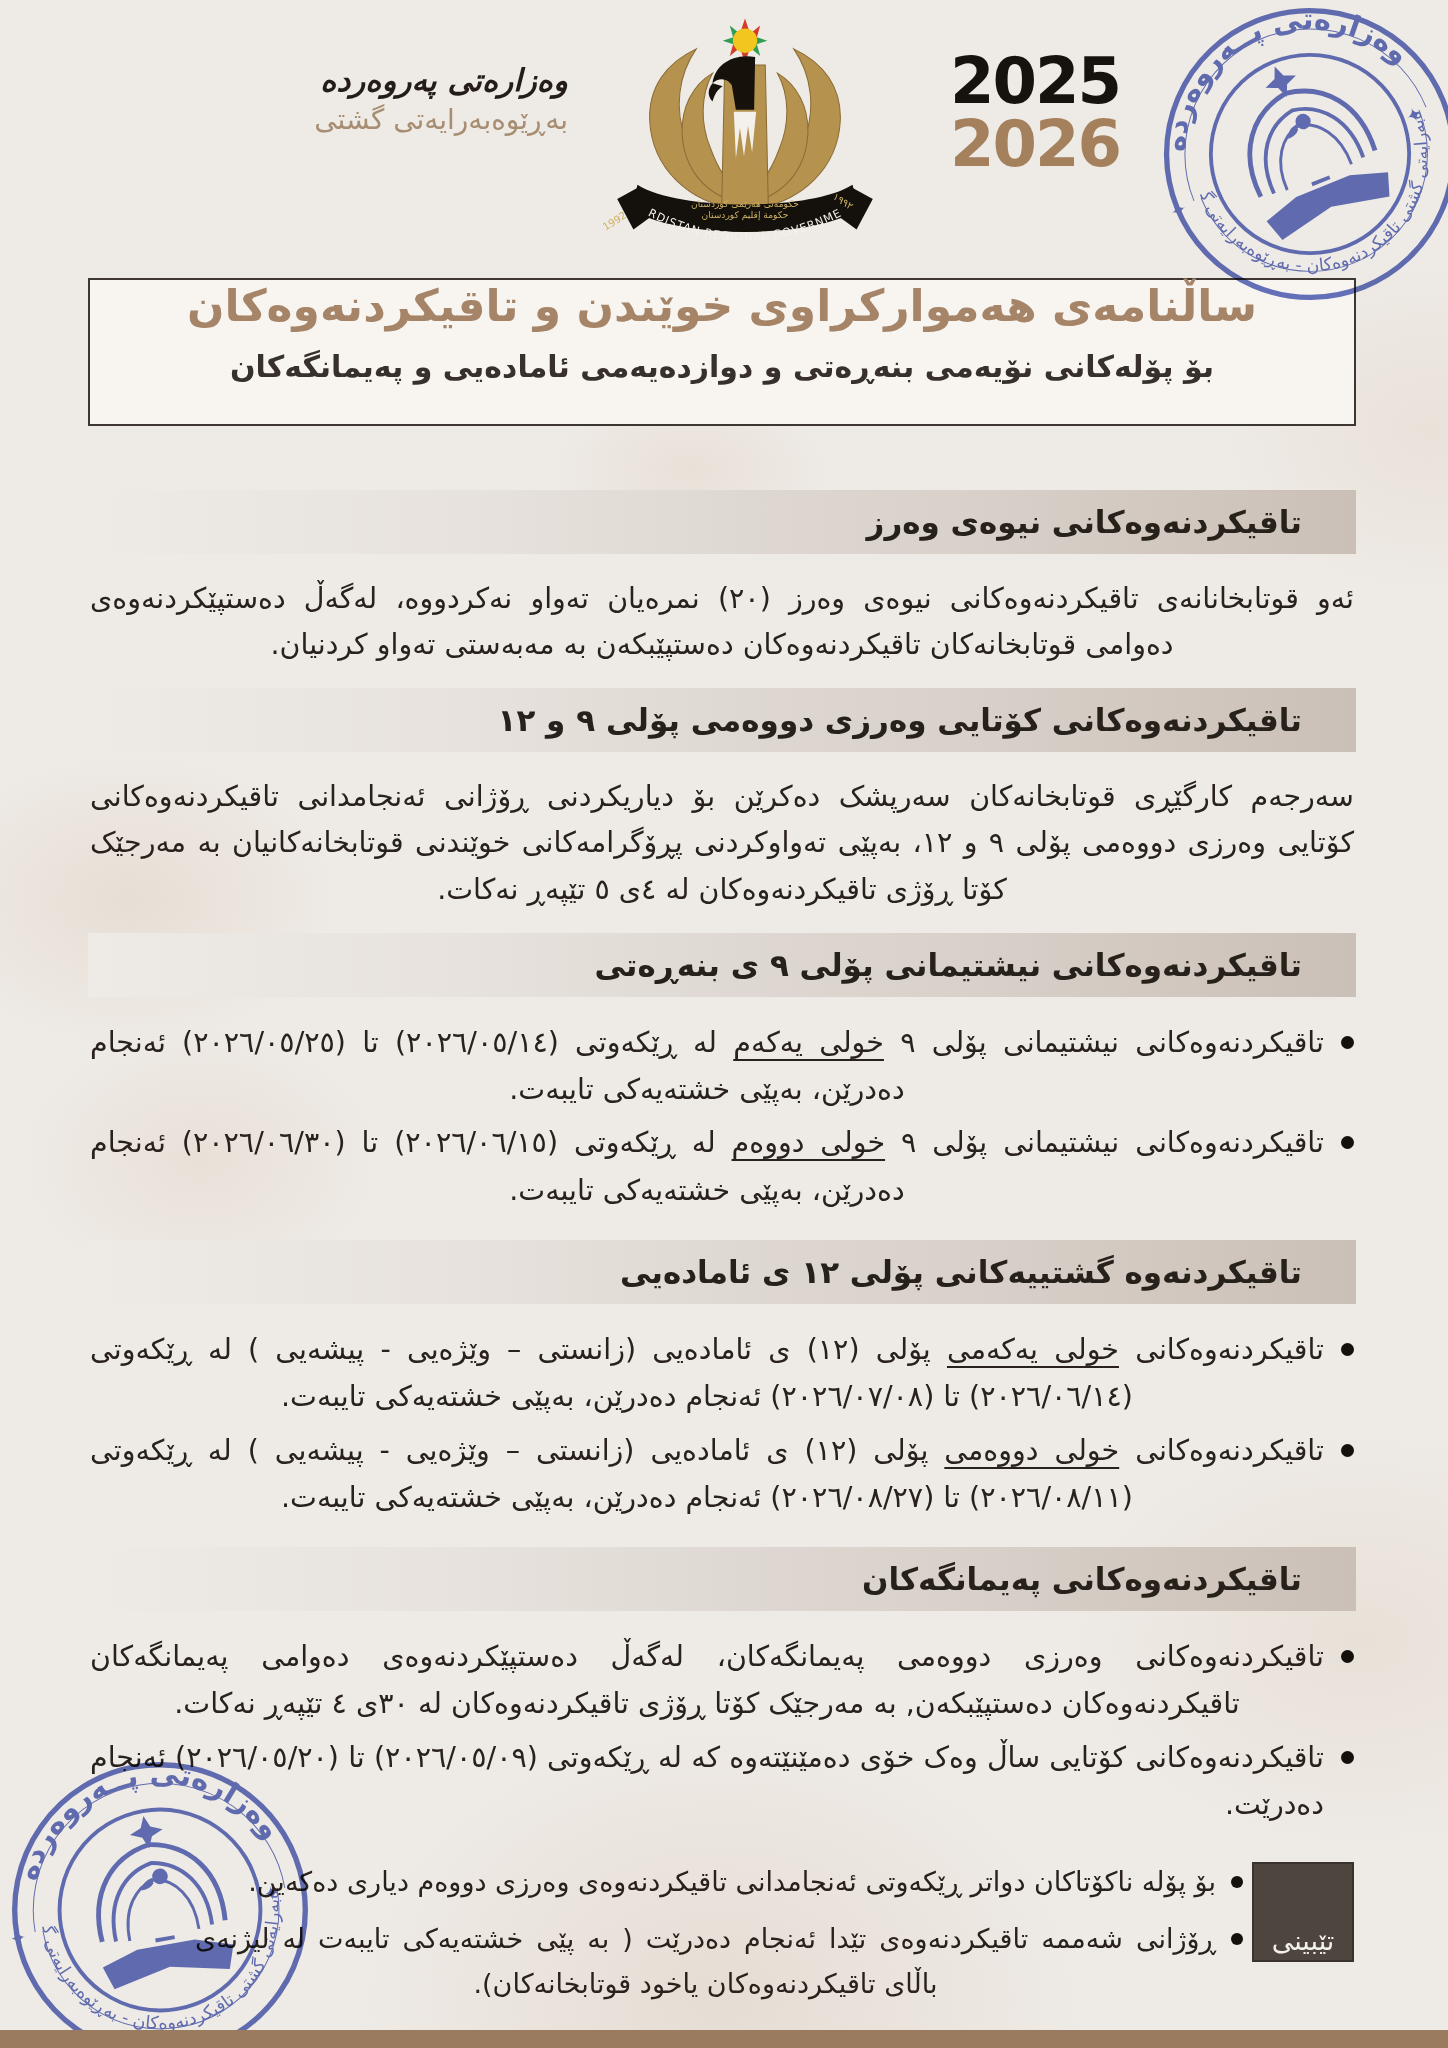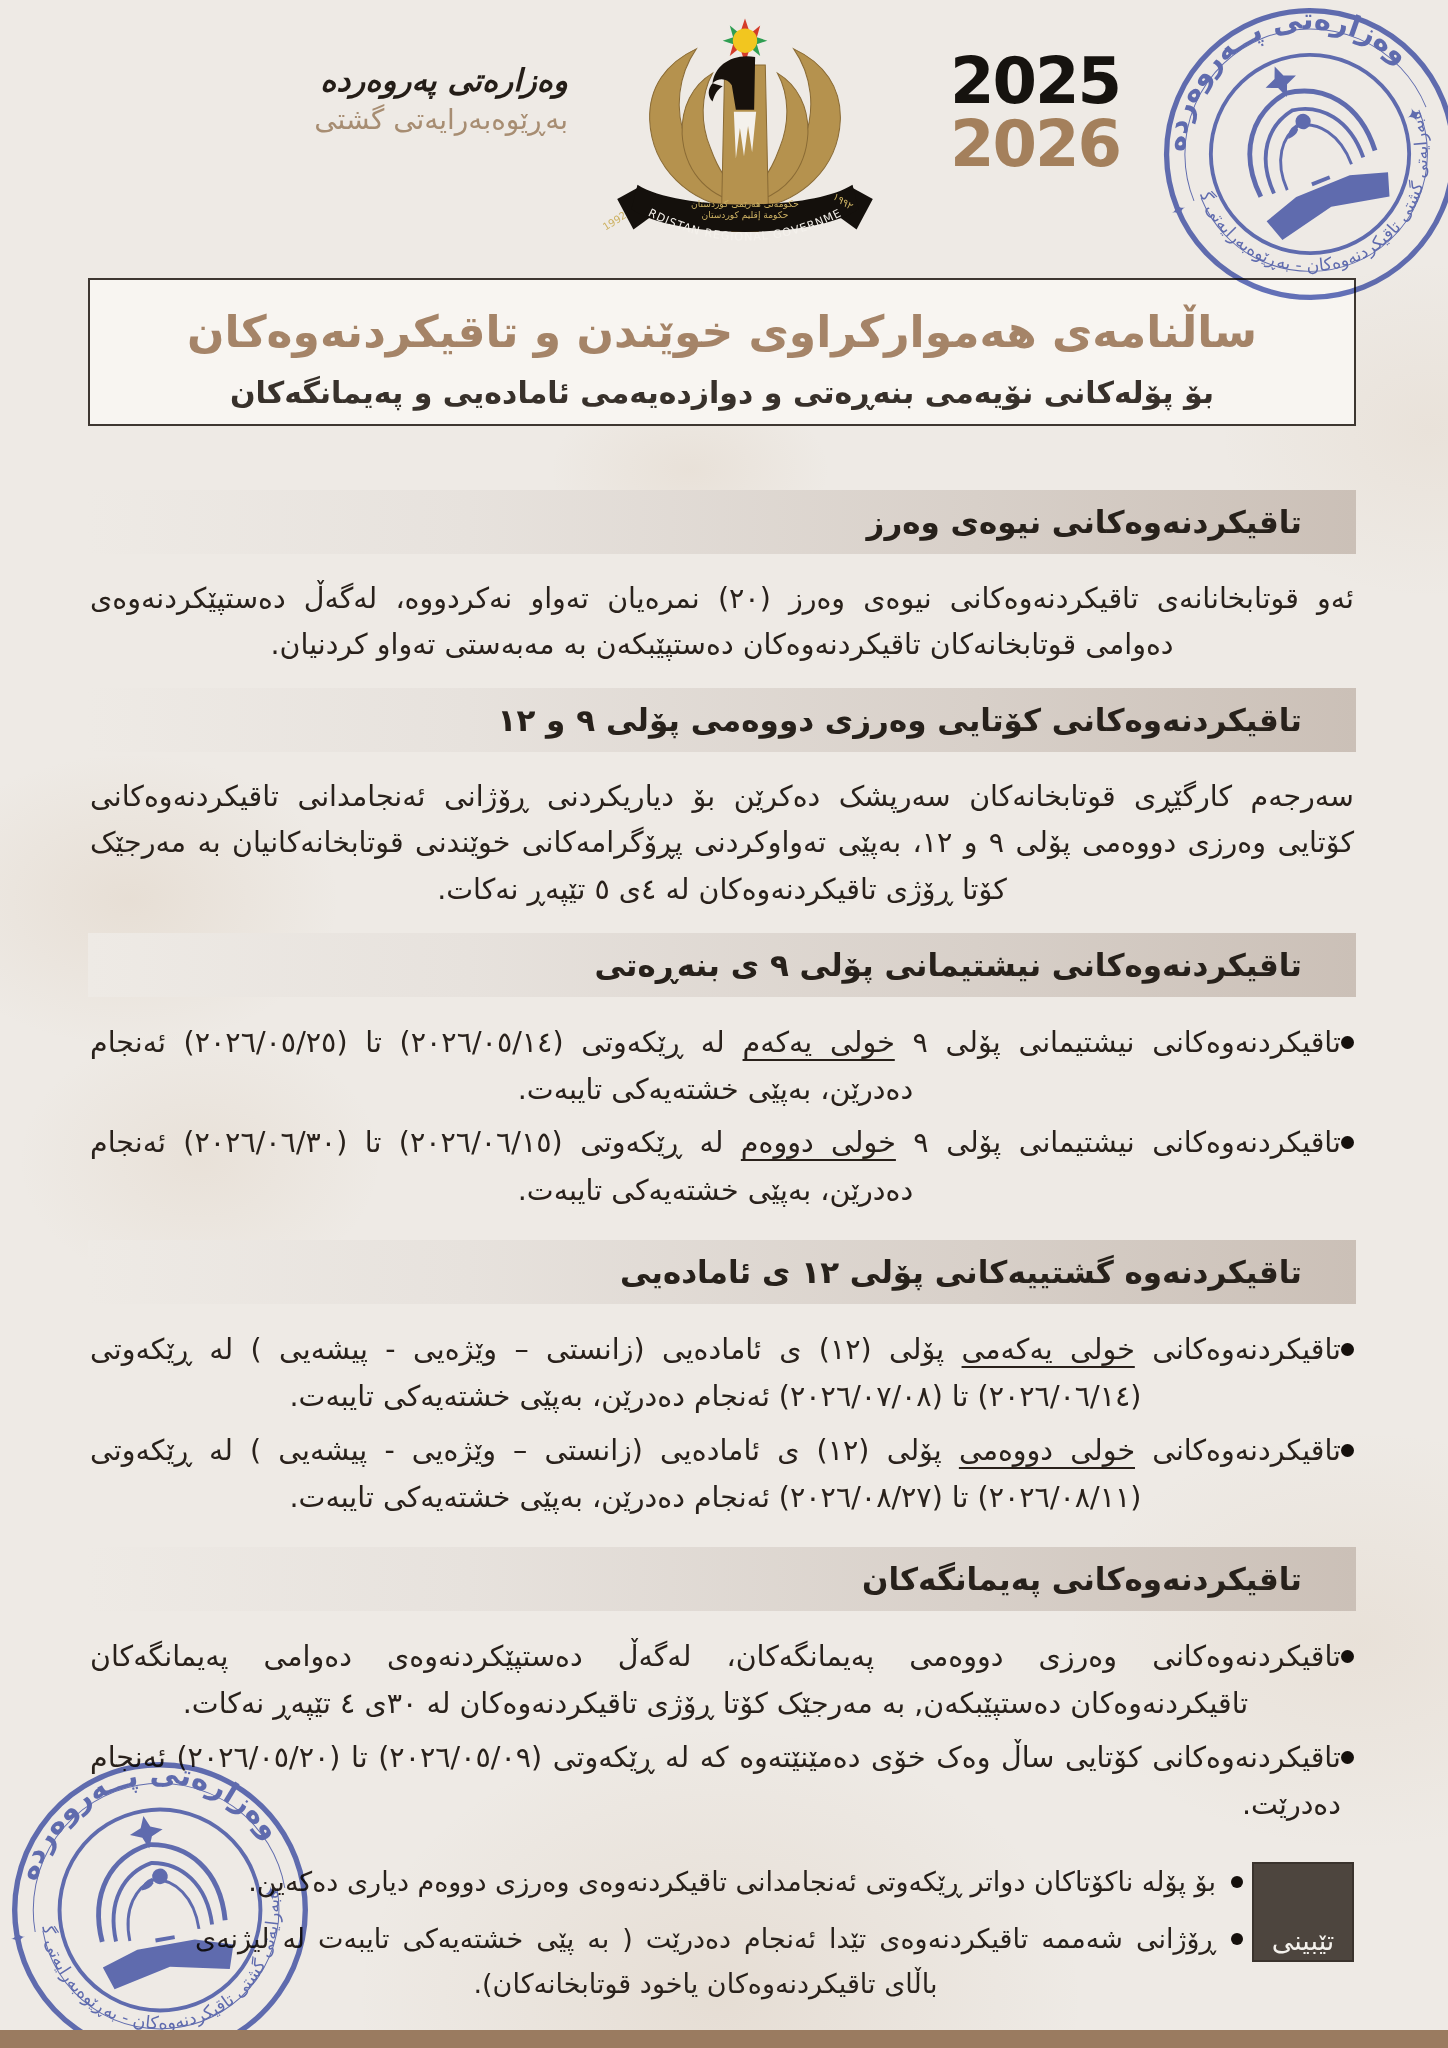--- a/index.html
+++ b/index.html
@@ -27,38 +27,38 @@
   .years{position:absolute;left:938px;top:50px;direction:ltr;text-align:left;line-height:.98;z-index:2;margin-left:12px;}
   .year-top{font-size:64px;font-weight:bold;letter-spacing:-2px;color:#16130f;}
   .year-bottom{font-size:64px;font-weight:bold;letter-spacing:-2px;color:#a4805c;}
   .stamp{position:absolute;z-index:5;mix-blend-mode:multiply;opacity:.88;}
   .stamp-top{left:1156px;top:0px;width:308px;height:308px;transform:rotate(-22deg);}
   .stamp-bottom{left:4px;top:1754px;width:312px;height:312px;transform:rotate(-10deg);}
   
   .title-box{
     position:absolute;left:88px;top:278px;width:1268px;height:148px;z-index:1;
     background:#f8f5f1;border:2px solid #3e3731;box-sizing:border-box;
-    text-align:center;padding-top:26px;
+    text-align:center;
   }
   .title-main{font-size:44px;font-weight:bold;color:#a58468;margin-bottom:18px;}
   .title-sub{font-size:30px;font-weight:bold;color:#38312b;}
   
   .content{position:absolute;left:88px;top:490px;width:1268px;z-index:1;}
   .sec-bar{
     height:64px;display:flex;align-items:center;justify-content:flex-start;
     padding:0 54px 0 0;box-sizing:border-box;
     background:linear-gradient(to left,#cbc0b7 0%,#d8d0c9 30%,#e7e2dd 70%,#eeeae5 100%);
   }
   .sec-bar span{font-size:31px;font-weight:bold;color:#27211b;}
   .sec-body{padding:22px 2px 20px 2px;}
   .para{
     font-size:28.5px;color:#29211b;line-height:1.62;margin:0;
     text-align:justify;text-align-last:center;
   }
-  .bullet-row{display:flex;margin-bottom:6px;}
+  .bullet-row{display:flex;gap:17px;margin-bottom:6px;}
   .bullet-row .dot{flex:none;width:13px;height:13px;border-radius:50%;background:#15100c;margin-top:17px;}
   .btext{
     flex:1;font-size:28.5px;color:#29211b;line-height:1.66;
     text-align:justify;text-align-last:center;
   }
   u{text-underline-offset:7px;text-decoration-thickness:2.2px;}
   
   .notes{position:absolute;left:195px;top:1860px;width:1048px;z-index:2;}
   .note-row{display:flex;gap:15px;margin-bottom:12px;justify-content:flex-end;}
   .note-row .dot{flex:none;width:12px;height:12px;border-radius:50%;background:#15100c;margin-top:16px;}

